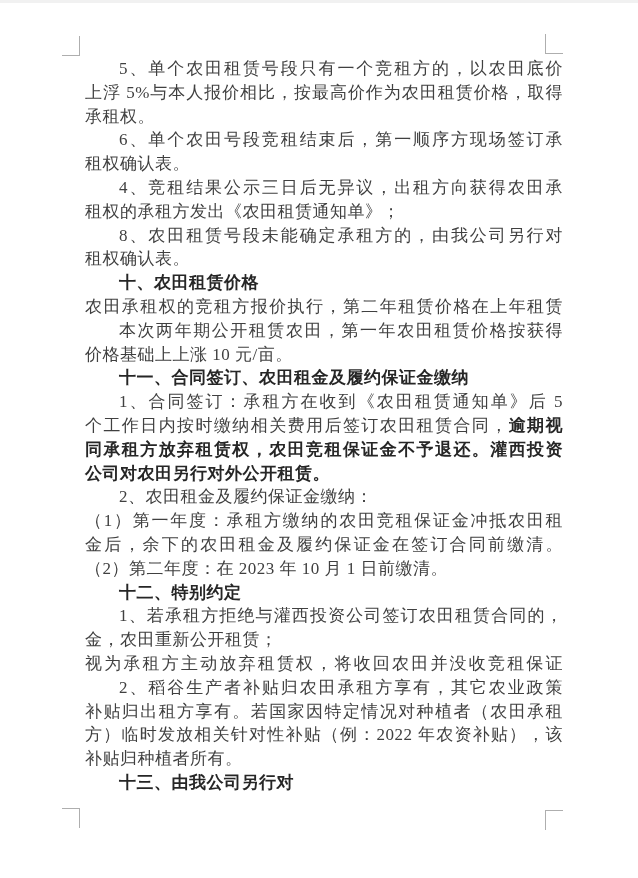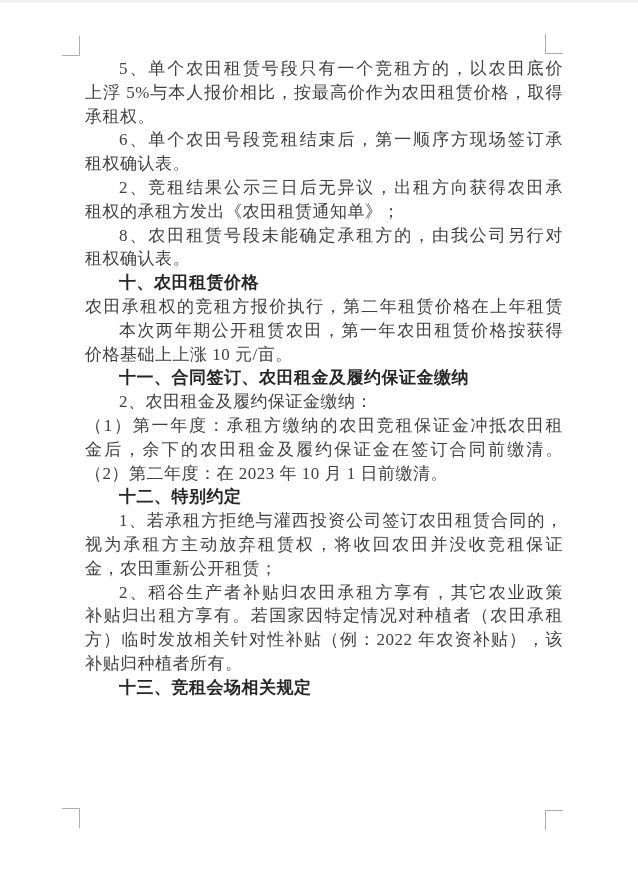--- a/index.html
+++ b/index.html
@@ -51,59 +51,65 @@
       <div class="paragraph body">
         <div class="line full indent"><span class="seg">5、单个农田租赁号段只有一个竞租方的，以农田底价</span></div>
         <div class="line full"><span class="seg">上浮 5%与本人报价相比，按最高价作为农田租赁价格，取得</span></div>
         <div class="line"><span class="seg">承租权。</span></div>
       </div>
       <div class="paragraph body">
         <div class="line full indent"><span class="seg">6、单个农田号段竞租结束后，第一顺序方现场签订承</span></div>
         <div class="line"><span class="seg">租权确认表。</span></div>
       </div>
       <div class="paragraph body">
-        <div class="line full indent"><span class="seg">2、竞租结果公示三日后无异议，出租方向获得农田承</span></div>
+        <div class="line full indent"><span class="seg">4、竞租结果公示三日后无异议，出租方向获得农田承</span></div>
         <div class="line"><span class="seg">租权的承租方发出《农田租赁通知单》；</span></div>
       </div>
       <div class="paragraph body">
         <div class="line full indent"><span class="seg">8、农田租赁号段未能确定承租方的，由我公司另行对</span></div>
         <div class="line"><span class="seg">租权确认表。</span></div>
       </div>
       <div class="paragraph heading">
         <div class="line indent"><span class="seg b">十、农田租赁价格</span></div>
       </div>
       <div class="paragraph body">
         <div class="line full"><span class="seg">农田承租权的竞租方报价执行，第二年租赁价格在上年租赁</span></div>
         <div class="line full indent"><span class="seg">本次两年期公开租赁农田，第一年农田租赁价格按获得</span></div>
         <div class="line"><span class="seg">价格基础上上涨 10 元/亩。</span></div>
       </div>
       <div class="paragraph heading">
         <div class="line indent"><span class="seg b">十一、合同签订、农田租金及履约保证金缴纳</span></div>
       </div>
       <div class="paragraph body">
+        <div class="line full indent"><span class="seg">1、合同签订：承租方在收到《农田租赁通知单》后 5</span></div>
+        <div class="line full"><span class="seg">个工作日内按时缴纳相关费用后签订农田租赁合同，</span><span class="seg b">逾期视</span></div>
+        <div class="line full"><span class="seg b">同承租方放弃租赁权，农田竞租保证金不予退还。灌西投资</span></div>
+        <div class="line"><span class="seg b">公司对农田另行对外公开租赁。</span></div>
+      </div>
+      <div class="paragraph body">
         <div class="line indent"><span class="seg">2、农田租金及履约保证金缴纳：</span></div>
       </div>
       <div class="paragraph body">
         <div class="line full"><span class="seg">（1）第一年度：承租方缴纳的农田竞租保证金冲抵农田租</span></div>
         <div class="line full"><span class="seg">金后，余下的农田租金及履约保证金在签订合同前缴清。</span></div>
       </div>
       <div class="paragraph body">
         <div class="line"><span class="seg">（2）第二年度：在 2023 年 10 月 1 日前缴清。</span></div>
       </div>
       <div class="paragraph heading">
         <div class="line indent"><span class="seg b">十二、特别约定</span></div>
       </div>
       <div class="paragraph body">
         <div class="line full indent"><span class="seg">1、若承租方拒绝与灌西投资公司签订农田租赁合同的，</span></div>
+        <div class="line"><span class="seg">金，农田重新公开租赁；</span></div>
         <div class="line full"><span class="seg">视为承租方主动放弃租赁权，将收回农田并没收竞租保证</span></div>
-        <div class="line"><span class="seg">金，农田重新公开租赁；</span></div>
       </div>
       <div class="paragraph body">
         <div class="line full indent"><span class="seg">2、稻谷生产者补贴归农田承租方享有，其它农业政策</span></div>
         <div class="line full"><span class="seg">补贴归出租方享有。若国家因特定情况对种植者（农田承租</span></div>
         <div class="line full"><span class="seg">方）临时发放相关针对性补贴（例：2022 年农资补贴），该</span></div>
         <div class="line"><span class="seg">补贴归种植者所有。</span></div>
       </div>
       <div class="paragraph heading">
-        <div class="line indent"><span class="seg b">十三、竞租会场相关规定</span></div>
+        <div class="line indent"><span class="seg b">十三、由我公司另行对</span></div>
       </div>
     </div>
 </div>
 
 </body></html>

